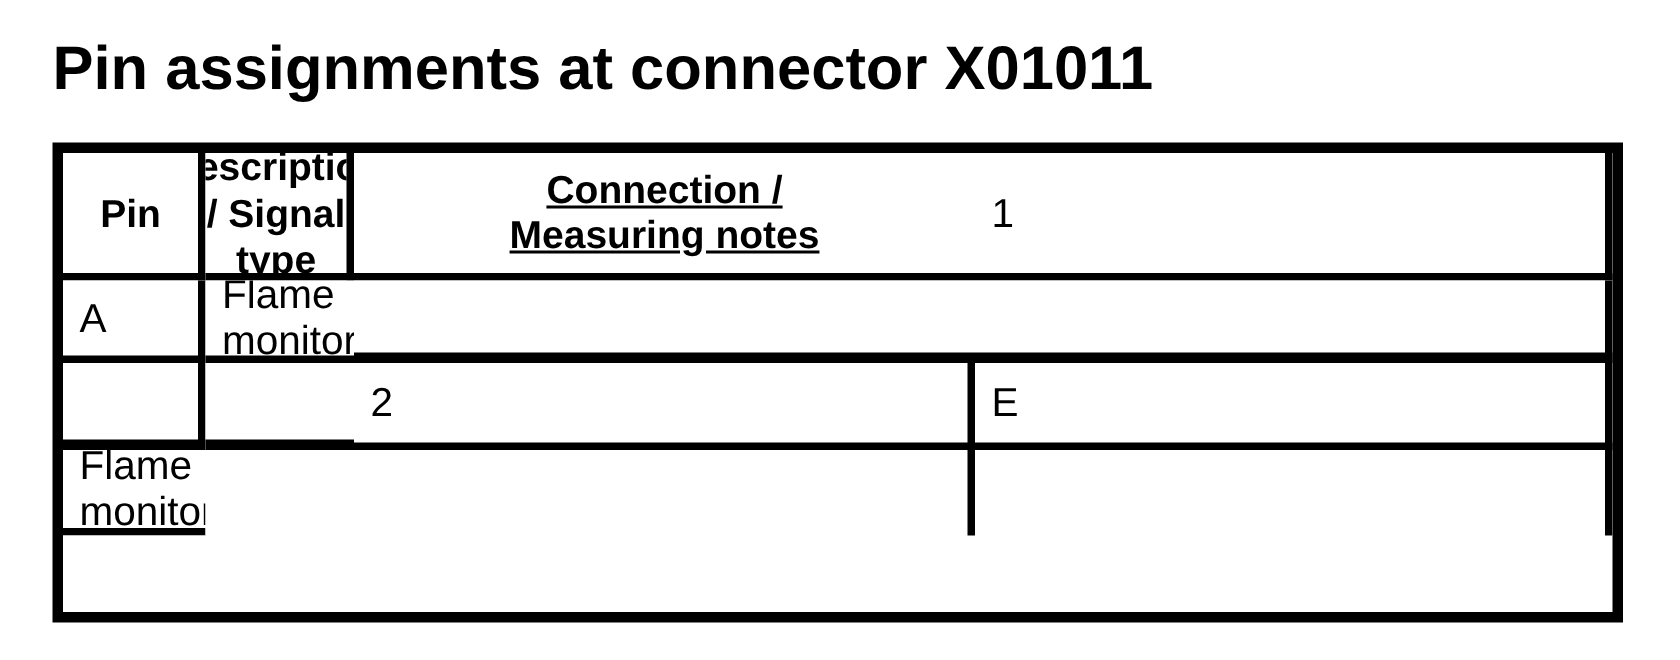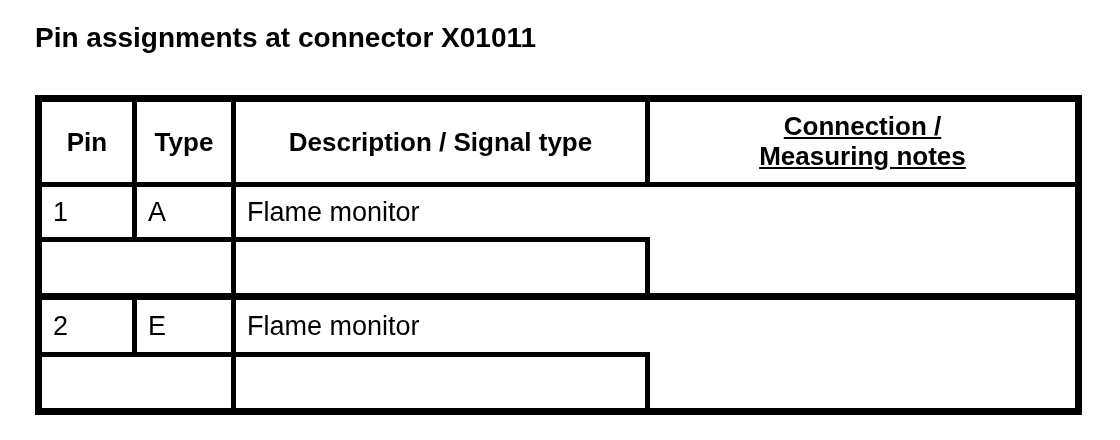--- a/index.html
+++ b/index.html
@@ -13,21 +13,21 @@
     position: relative;
     overflow: hidden;
     font-family: "Liberation Sans", sans-serif;
     color: #000000;
   }
   .title {
     position: absolute;
     left: 35px;
     top: 22px;
     margin: 0;
-    font-size: 28px;
+    font-size: 41px;
     font-weight: bold;
     letter-spacing: 0px;
     white-space: nowrap;
   }
   .pin-table {
     position: absolute;
     left: 35px;
     top: 95px;
     width: 1047px;
     height: 320px;
@@ -65,21 +65,20 @@
   .span2 { grid-column: span 2; }
 </style>
 </head>
 <body>
 
 <h1 class="title">Pin assignments at connector X01011</h1>
 
 <div class="pin-table">
 
   <div class="cell head bR bB">Pin</div>
-  <div class="cell head bR bB">Type</div>
   <div class="cell head bR bB">Description / Signal type</div>
   <div class="cell head bB two-line">Connection /
 Measuring notes</div>
 
   <div class="cell bR bB">1</div>
   <div class="cell bR bB">A</div>
   <div class="cell bB">Flame monitor</div>
 
   <div class="cell span2 bR bB7"></div>
   <div class="cell bR bB7"></div>

